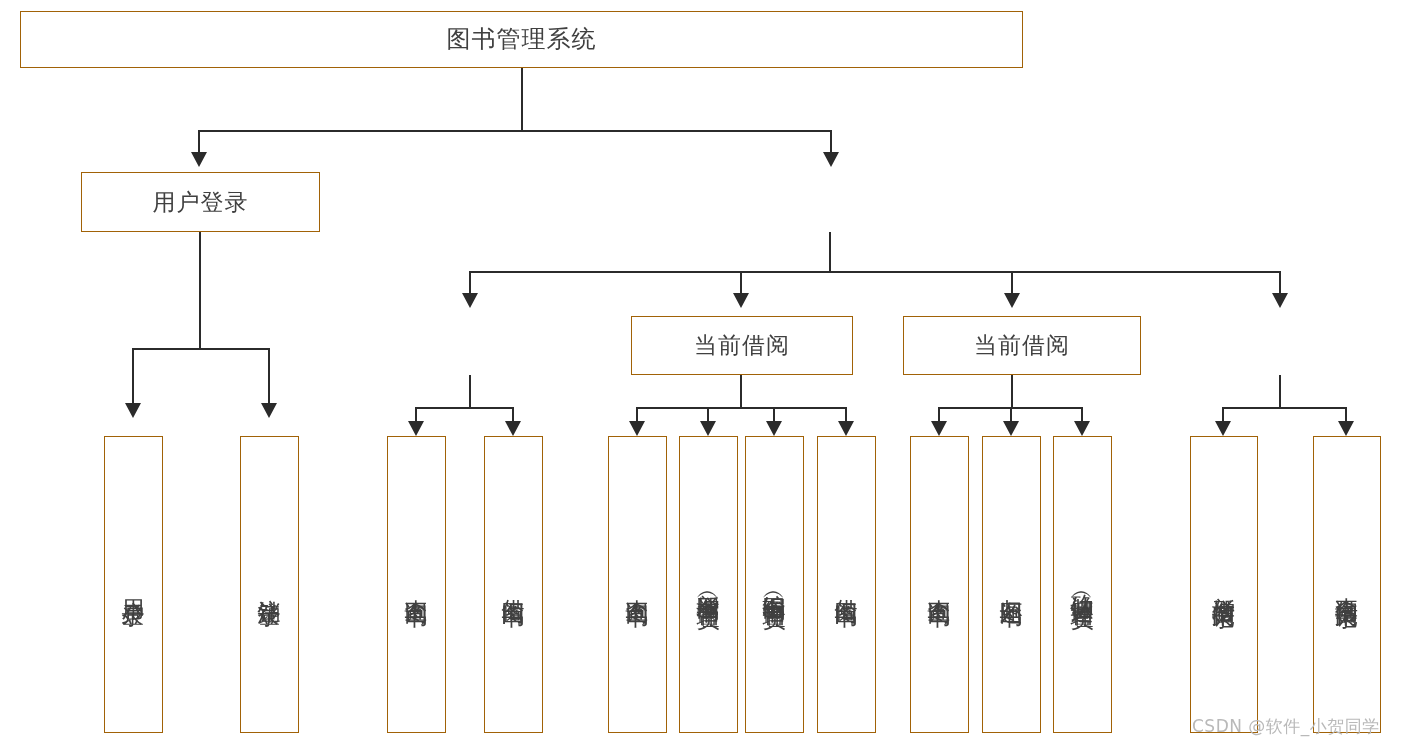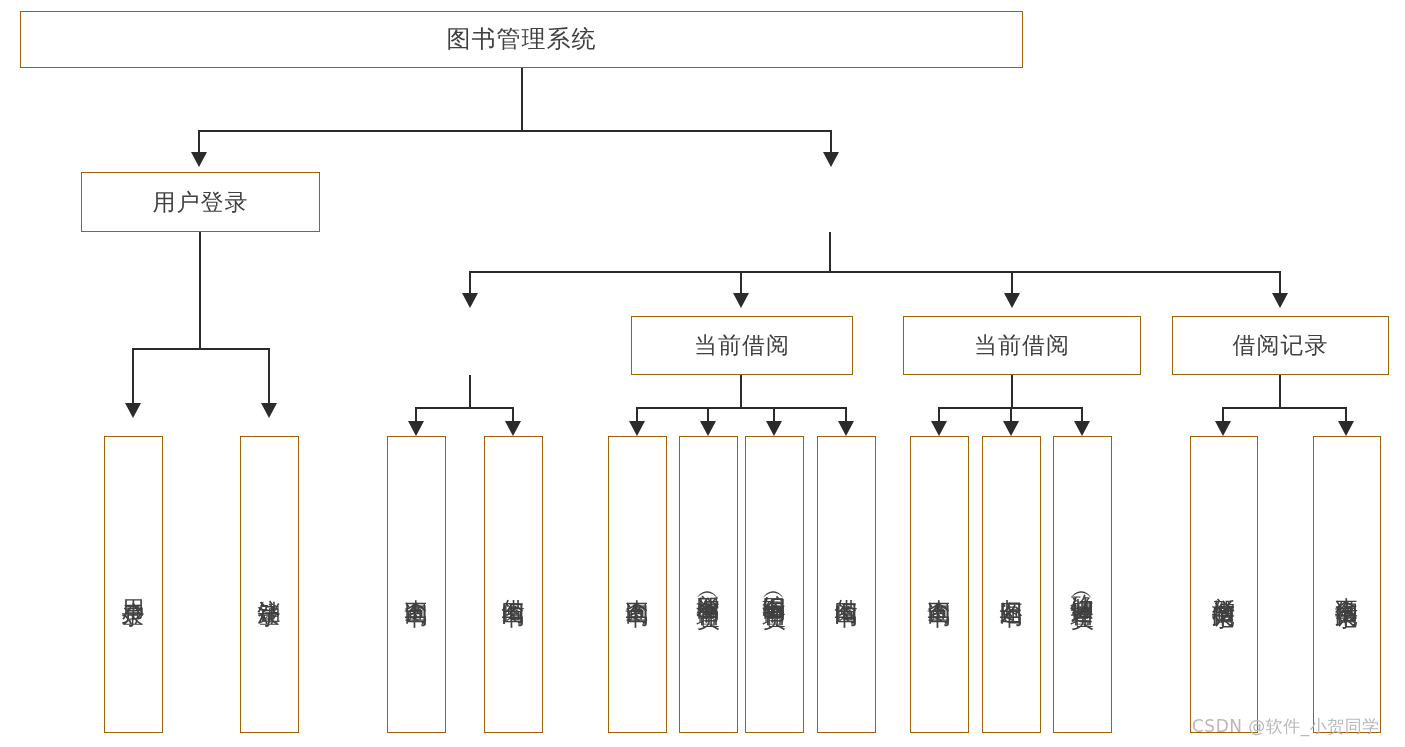--- a/index.html
+++ b/index.html
@@ -117,23 +117,20 @@
   <div class="arrow" style="left:1004px; top:293px;"></div>
   <div class="ln v" style="left:1279px; top:271px; width:2px; height:24px;"></div>
   <div class="arrow" style="left:1272px; top:293px;"></div>
 
   <div class="node h" style="left:631px; top:316px; width:222px; height:59px;">
     <span class="label">当前借阅</span>
   </div>
   <div class="node h" style="left:903px; top:316px; width:238px; height:59px;">
     <span class="label">当前借阅</span>
   </div>
-  <div class="node h" style="left:1172px; top:316px; width:217px; height:59px;">
-    <span class="label">借阅记录</span>
-  </div>
 
   <div class="ln v" style="left:469px; top:375px; width:2px; height:33px;"></div>
   <div class="ln h" style="left:415px; top:407px; width:99px; height:2px;"></div>
   <div class="ln v" style="left:415px; top:407px; width:2px; height:16px;"></div>
   <div class="arrow" style="left:408px; top:421px;"></div>
   <div class="ln v" style="left:512px; top:407px; width:2px; height:16px;"></div>
   <div class="arrow" style="left:505px; top:421px;"></div>
 
   <div class="ln v" style="left:740px; top:375px; width:2px; height:33px;"></div>
   <div class="ln h" style="left:636px; top:407px; width:210px; height:2px;"></div>

